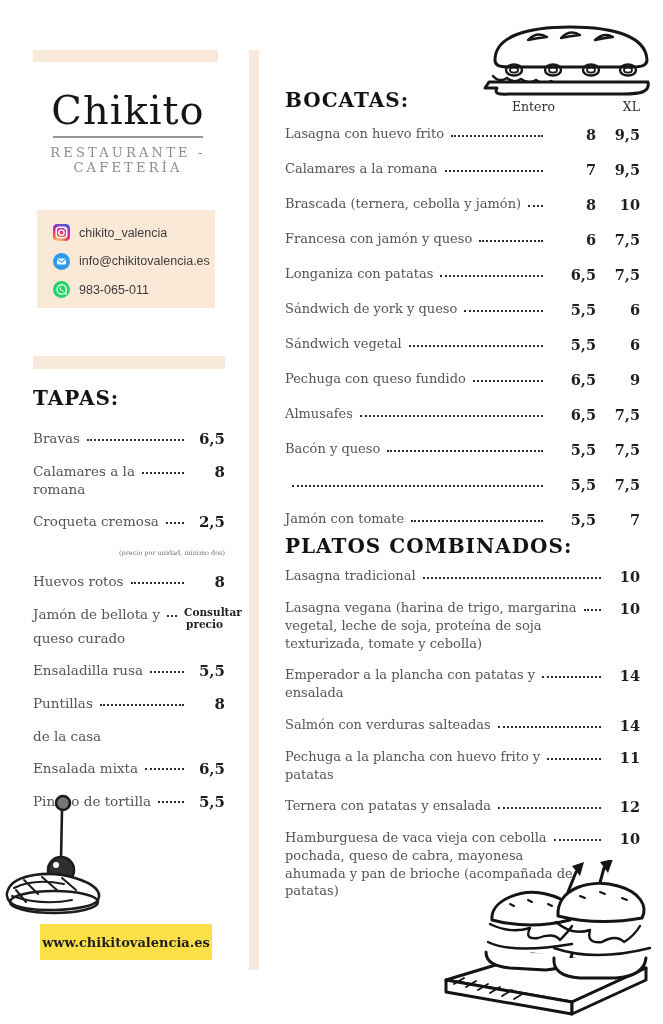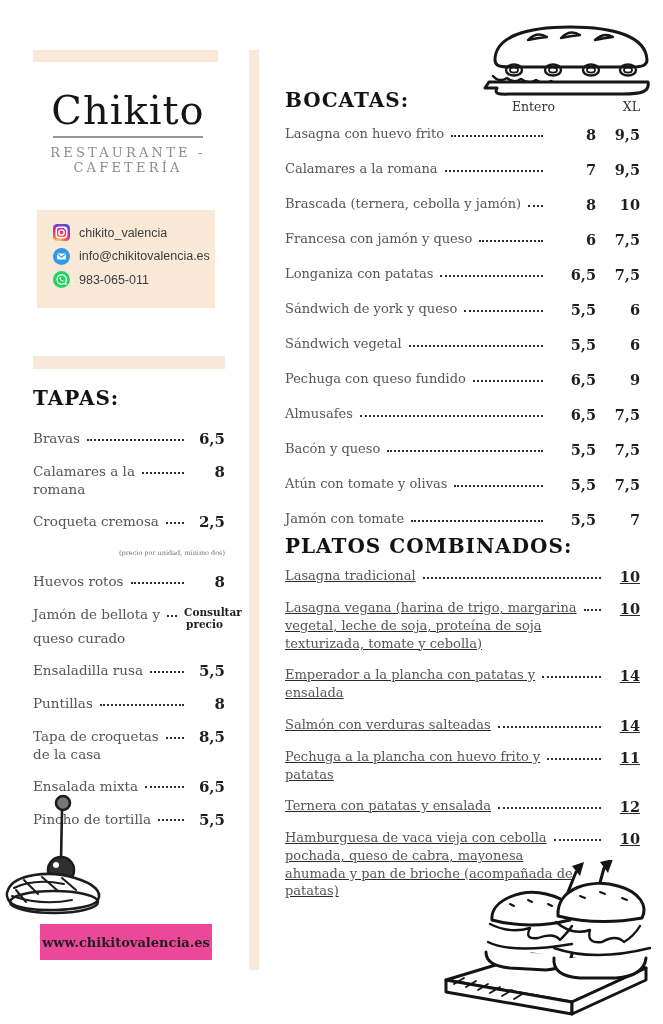--- a/index.html
+++ b/index.html
@@ -15,21 +15,21 @@
   .bar-tapas    { position:absolute; left:33px; top:356px; width:192px; height:13px; background:#f8e9da; }
 
   
   .brand { position:absolute; left:30px; top:88px; width:196px; text-align:center; }
   .logo  { font-size:40px; font-weight:400; letter-spacing:1px; color:#161616; line-height:1.1; }
   .logo-rule { width:150px; height:0; border-top:2px solid #979797; margin:4px auto 7px auto; }
   .tagline { font-size:13px; letter-spacing:3.2px; color:#8d8d8d; }
 
   
   .contact-box { position:absolute; left:37px; top:210px; width:178px; height:98px;
-    background:#fbe9d7; padding:14px 10px 20px 16px; display:flex; flex-direction:column; justify-content:space-between; }
+    background:#fbe9d7; padding:14px 10px 10px 16px; display:flex; flex-direction:column; justify-content:space-between; }
   .c-row { display:flex; align-items:center; gap:9px;
     font-family:"Liberation Sans", sans-serif; font-size:12.5px; color:#3c3c3c; }
   .c-row svg { flex:0 0 auto; }
 
   
   .sec-title { font-size:20px; font-weight:bold; letter-spacing:1px; color:#131313; }
 
   
   .row-main { display:flex; align-items:flex-start; }
   .leader { flex:1 1 auto; min-width:10px; height:0.68em; margin:0 7px;
@@ -53,28 +53,28 @@
   .col-heads .ch-entero { width:52px; text-align:right; }
   .col-heads .ch-xl { width:44px; text-align:right; }
   .bocatas-list { position:absolute; left:285px; top:126px; width:355px; }
   .b-row { display:flex; align-items:flex-start; margin-bottom:18px; }
   .b-name { font-size:13px; color:#555; white-space:nowrap; line-height:1.3; }
   .b-entero { width:46px; text-align:right; font-size:14.5px; }
   .b-xl { width:44px; text-align:right; font-size:14.5px; }
 
   .platos-title { position:absolute; left:285px; top:534px; }
   .platos-list  { position:absolute; left:285px; top:568px; width:355px; }
-  .p-row { margin-bottom:15px;text-decoration:underline; }
+  .p-row { margin-bottom:15px; }
   .p-name { font-size:13px; color:#555; white-space:nowrap; line-height:1.3; }
   .p-cont { font-size:13px; color:#555; line-height:1.35; max-width:300px; }
   .p-price { width:32px; text-align:right; font-size:14.5px; }
 
   
   .website-box { position:absolute; left:40px; top:924px; width:172px; height:36px;
-    background:#ec4899; display:flex; align-items:center; justify-content:center;
+    background:#fde047; display:flex; align-items:center; justify-content:center;
     font-size:13px; font-weight:bold; color:#1f1f1f; }
 
   
   .ill-sandwich { position:absolute; left:483px; top:20px; }
   .ill-pincho   { position:absolute; left:0px; top:790px; }
   .ill-burgers  { position:absolute; left:430px; top:860px; }
 </style>
 </head>
 <body>
 
@@ -182,25 +182,20 @@
 
     <div class="t-row">
       <div class="row-main">
           <span class="t-name">Puntillas</span>
           <span class="leader"></span>
           <span class="price t-price">8</span>
         </div>
     </div>
 
     <div class="t-row">
-      <div class="row-main">
-          <span class="t-name">Tapa de croquetas</span>
-          <span class="leader"></span>
-          <span class="price t-price">8,5</span>
-        </div>
       <div class="t-cont">de la casa</div>
     </div>
 
     <div class="t-row">
       <div class="row-main">
           <span class="t-name">Ensalada mixta</span>
           <span class="leader"></span>
           <span class="price t-price">6,5</span>
         </div>
     </div>
@@ -274,21 +269,20 @@
         <span class="price b-entero">6,5</span>
         <span class="price b-xl">7,5</span>
       </div>
     <div class="b-row">
         <span class="b-name">Bacón y queso</span>
         <span class="leader"></span>
         <span class="price b-entero">5,5</span>
         <span class="price b-xl">7,5</span>
       </div>
     <div class="b-row">
-        <span class="b-name">Atún con tomate y olivas</span>
         <span class="leader"></span>
         <span class="price b-entero">5,5</span>
         <span class="price b-xl">7,5</span>
       </div>
     <div class="b-row">
         <span class="b-name">Jamón con tomate</span>
         <span class="leader"></span>
         <span class="price b-entero">5,5</span>
         <span class="price b-xl">7</span>
       </div>

